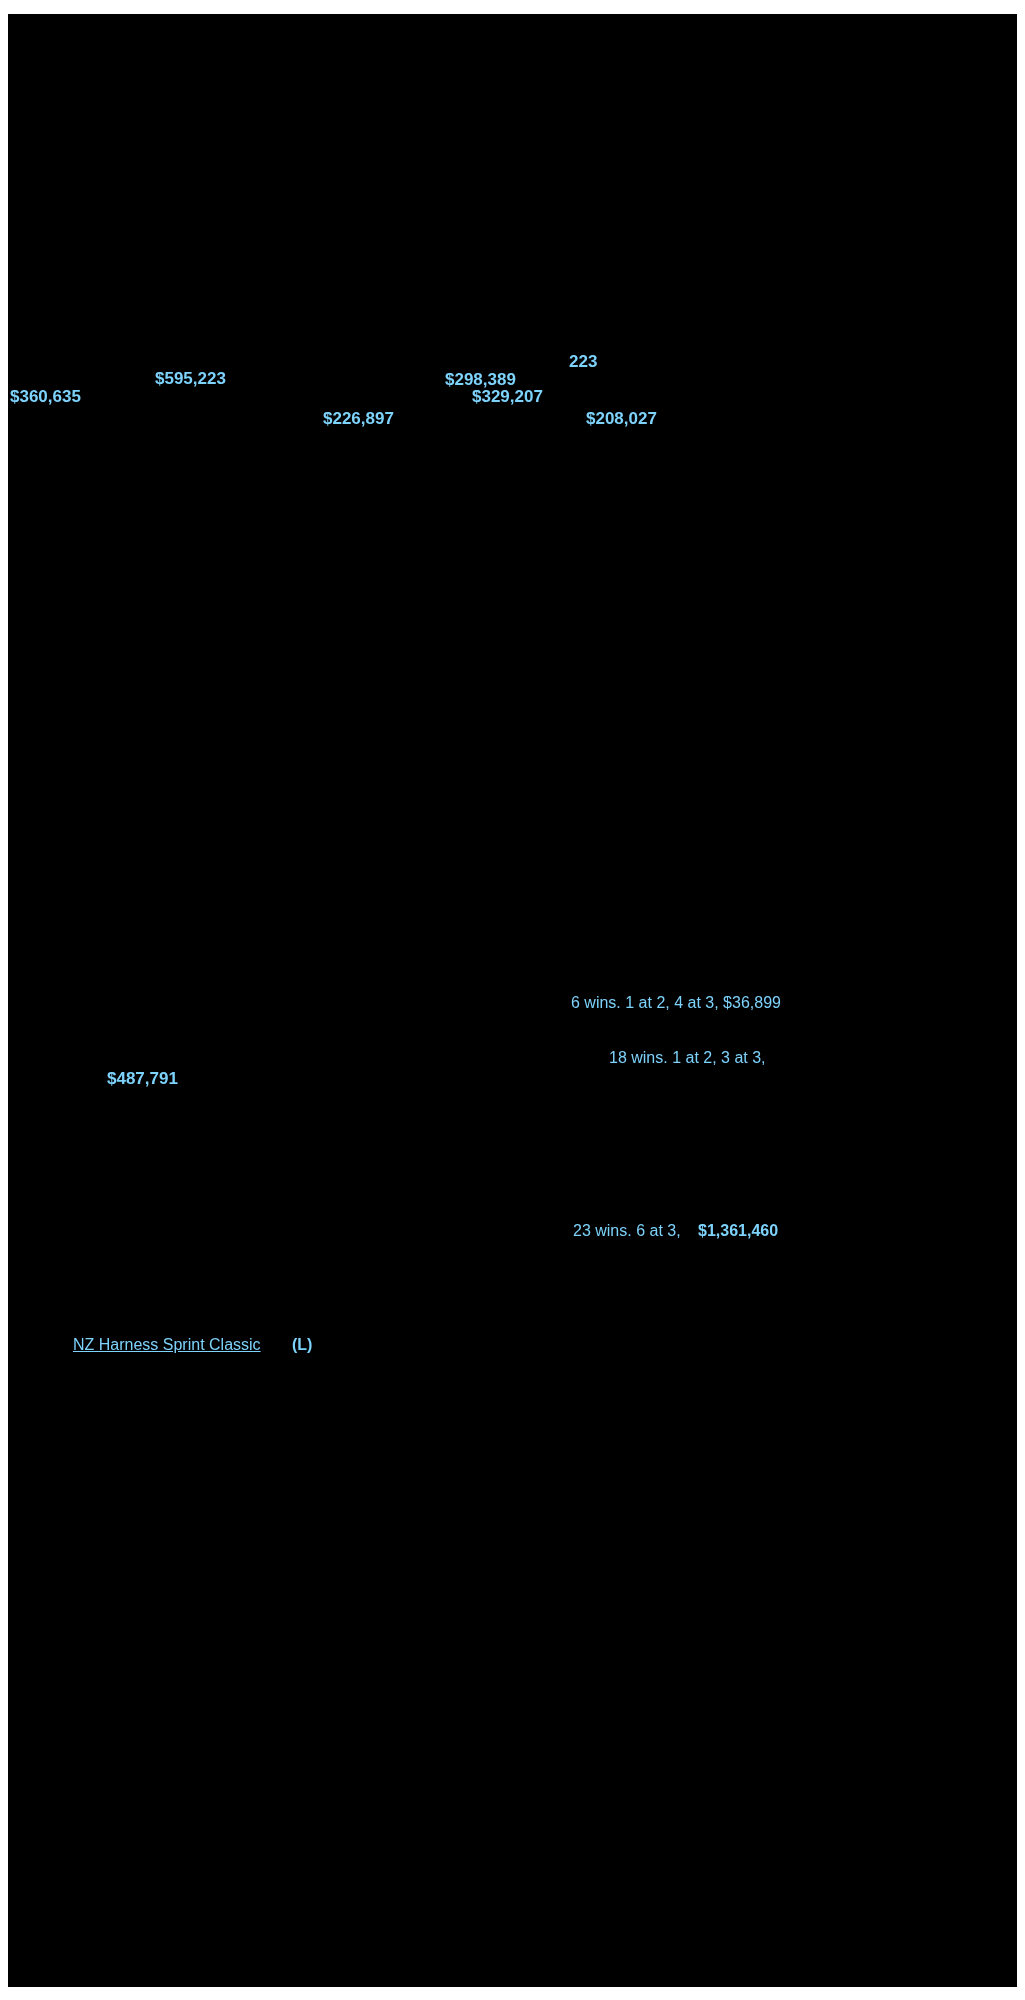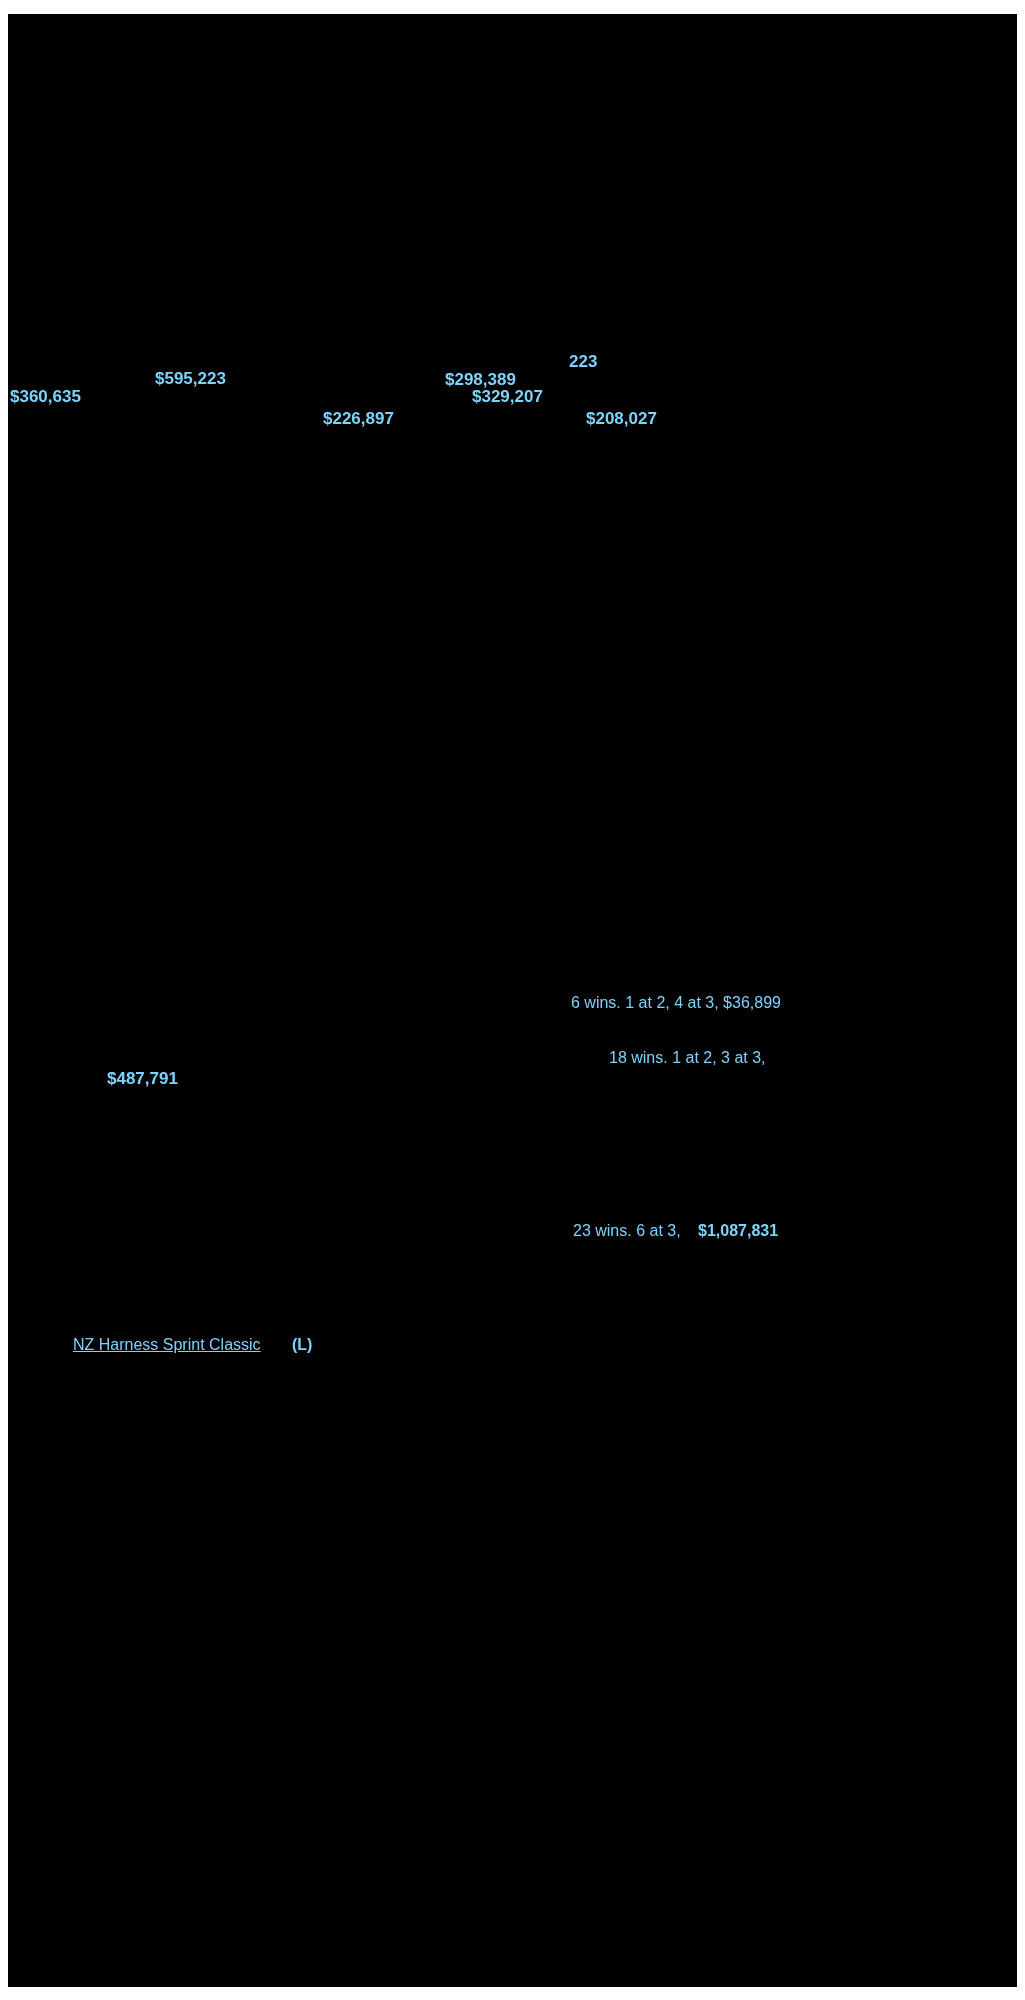--- a/index.html
+++ b/index.html
@@ -47,17 +47,17 @@
     <span class="frag b s17" style="left:147px; top:356px;">$595,223</span>
     <span class="frag b s17" style="left:315px; top:396px;">$226,897</span>
     <span class="frag b s17" style="left:437px; top:357px;">$298,389</span>
     <span class="frag b s17" style="left:464px; top:374px;">$329,207</span>
     <span class="frag b s17" style="left:561px; top:339px;">223</span>
     <span class="frag b s17" style="left:578px; top:396px;">$208,027</span>
     <span class="frag n s16" style="left:548px; top:981px;margin-left:15px;">6 wins. 1 at 2, 4 at 3, $36,899</span>
     <span class="frag n s16" style="left:601px; top:1036px;">18 wins. 1 at 2, 3 at 3,</span>
     <span class="frag b s17" style="left:54px;  top:1056px;margin-left:45px;">$487,791</span>
     <span class="frag n s16" style="left:565px; top:1209px;">23 wins. 6 at 3, </span>
-    <span class="frag b s16" style="left:690px; top:1209px;">$1,087,831</span>
+    <span class="frag b s16" style="left:690px; top:1209px;">$1,361,460</span>
     <span class="frag n s16" style="left:65px;  top:1323px;text-decoration:underline;">NZ Harness Sprint Classic </span>
     <span class="frag b s16" style="left:284px; top:1323px;">(L)</span>
   </div>
 </div>
 
 </body></html>

